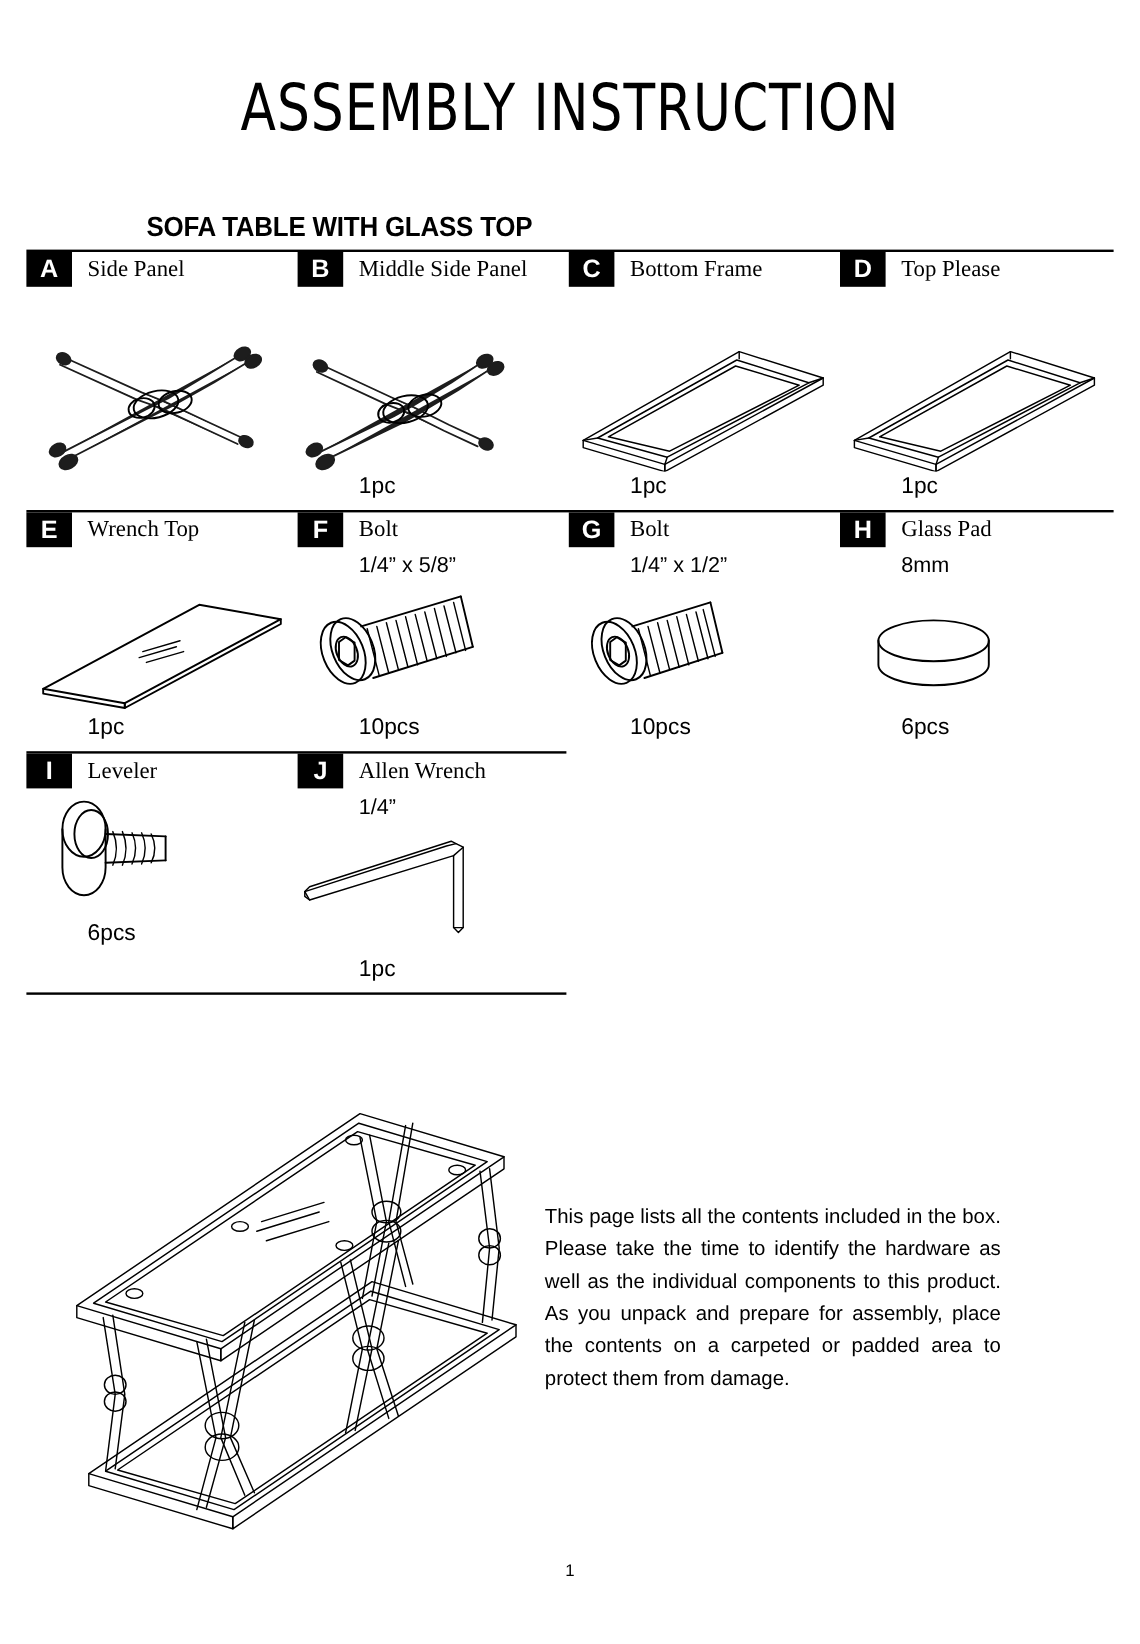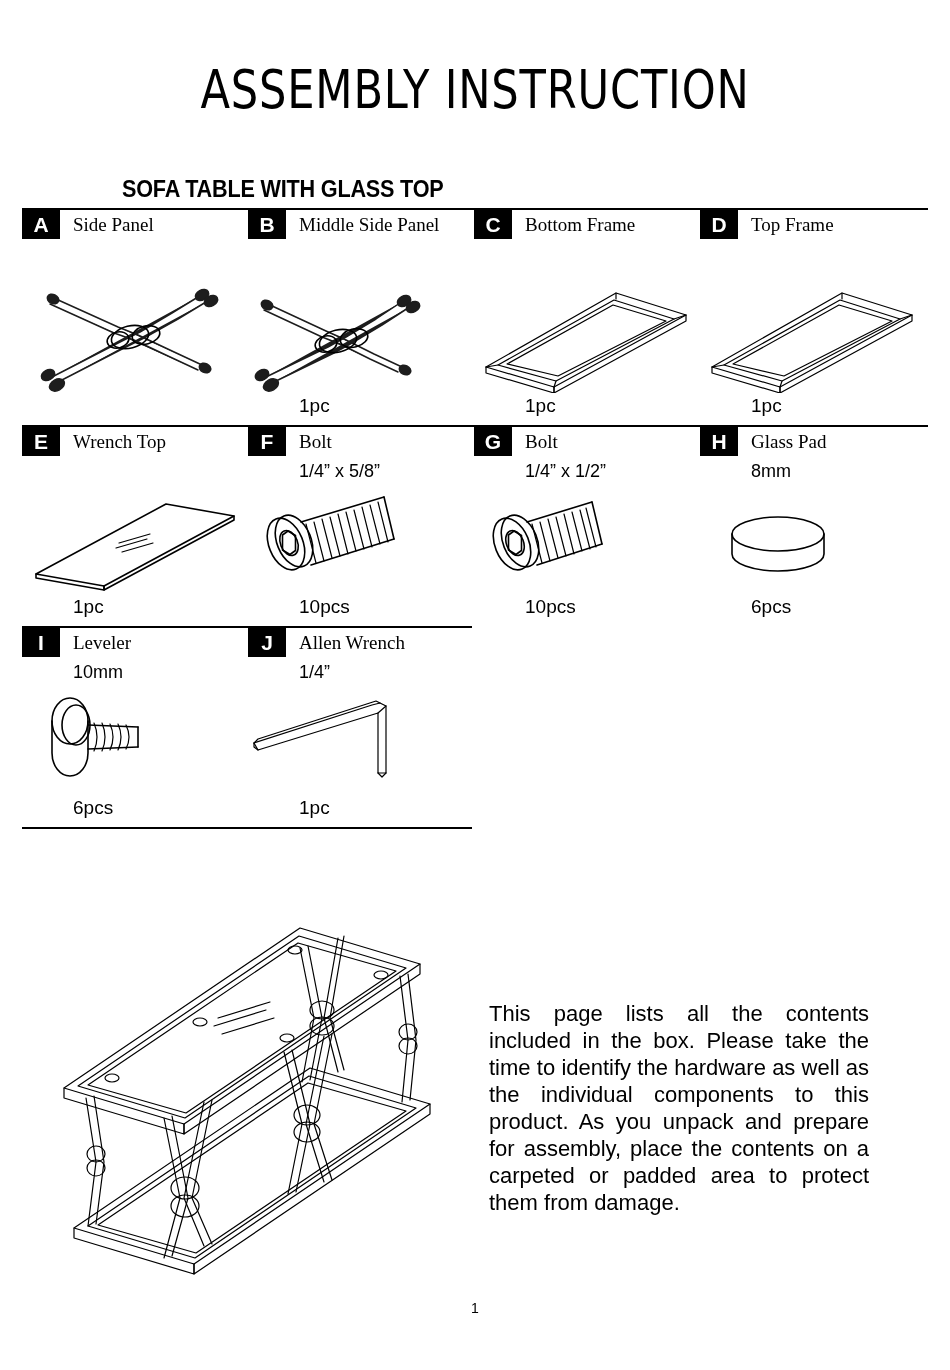--- a/index.html
+++ b/index.html
@@ -130,24 +130,24 @@
   
   .assembly-figure {
     position: absolute;
     left: 52px;
     top: 906px;
     width: 420px;
     height: 390px;
   }
   .intro-text {
     position: absolute;
-    left: 489px;
+    left: 454px;
     top: 1000px;
     width: 380px;
-    font-size: 22px;
+    font-size: 17px;
     line-height: 27px;
     text-align: justify;
   }
 
   .page-number {
     position: absolute;
     top: 1300px;
     left: 0;
     width: 950px;
     text-align: center;
@@ -252,21 +252,21 @@
               <path d="M80 118 L82 112"></path>
             </g>
           </svg>
         </div>
         <div class="part-qty">1pc</div>
       </div>
 
       <div class="part-cell">
         <div class="part-head">
           <div class="part-badge">D</div>
-          <div class="part-name">Top Frame</div>
+          <div class="part-name">Top Please</div>
         </div>
         <div class="part-spec empty"></div>
         <div class="part-art">
           <svg width="226" height="124" viewBox="0 0 226 124">
             <g class="ink-thin">
               <path d="M12 98 L142 24 L212 46 L80 118 Z"></path>
               <path d="M12 98 L12 104 L80 124 L80 118"></path>
               <path d="M80 118 L80 124 L212 52 L212 46"></path>
               <path d="M24 96 L140 31 L200 50 L82 112 Z"></path>
               <path d="M33 95 L139 36 L192 52 L84 107 Z"></path>
@@ -397,21 +397,20 @@
   </div>
 
   <div class="parts-row row-3 row-last">
     <div class="row-cells">
 
       <div class="part-cell">
         <div class="part-head">
           <div class="part-badge">I</div>
           <div class="part-name">Leveler</div>
         </div>
-        <div class="part-spec">10mm</div>
         <div class="part-art">
           <svg width="226" height="110" viewBox="0 0 226 110">
             <g class="ink">
               <path d="M30 34 L30 66 A18 23 0 0 0 66 66 L66 34"></path>
               <ellipse cx="48" cy="34" rx="18" ry="23"></ellipse>
               <ellipse cx="54" cy="38" rx="14" ry="20"></ellipse>
               <path d="M66 38 L116 40"></path>
               <path d="M66 62 L116 60"></path>
               <path d="M116 40 L116 60"></path>
             </g>

